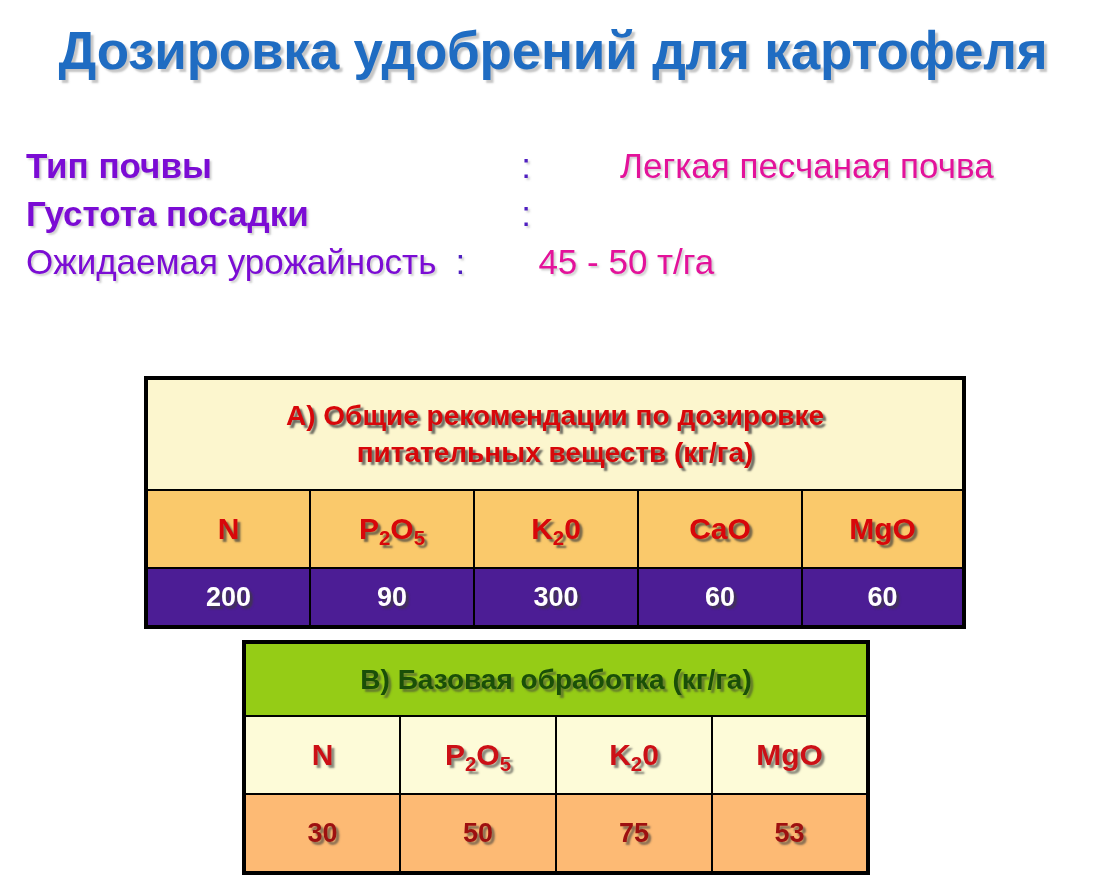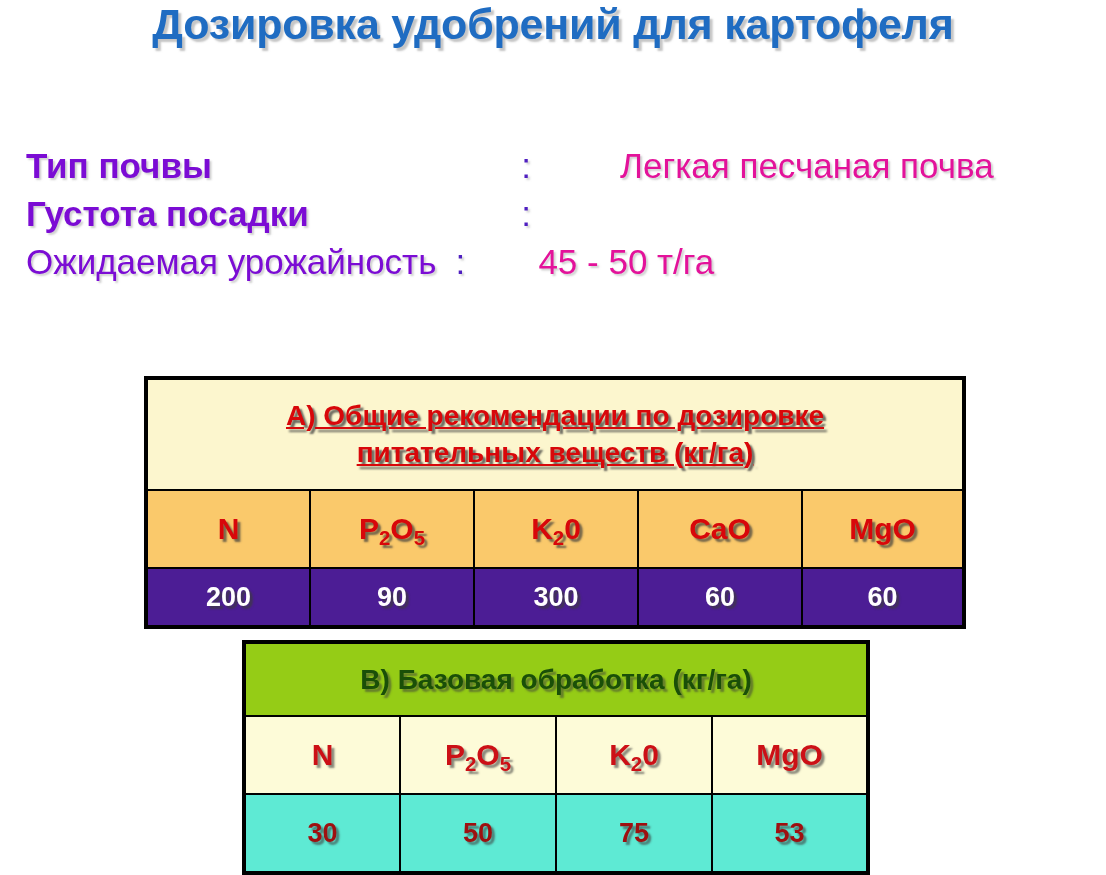--- a/index.html
+++ b/index.html
@@ -12,24 +12,24 @@
     height: 875px;
     overflow: hidden;
     font-family: "Liberation Sans", sans-serif;
     position: relative;
   }
 
   
   #slide-title {
     position: absolute;
     left: 0;
-    top: 0;
+    top: 20px;
     width: 1106px;
     text-align: center;
-    font-size: 43px;
+    font-size: 53px;
     font-weight: bold;
     color: #1f6cc2;
     letter-spacing: -0.2px;
     text-shadow: 3px 3px 2px rgba(150,150,150,0.55);
     white-space: nowrap;
   }
 
   
   #info-block {
     position: absolute;
@@ -93,21 +93,20 @@
     width: 818px;
   }
   #table-a .tbl-title {
     background: #fcf6ce;
     color: #d8070a;
     font-size: 28px;
     line-height: 1.30;
     height: 109px;
     text-shadow: 3px 3px 2px rgba(60,60,60,0.75);
     padding: 0 10px;
-    text-decoration: underline;
   }
   #table-a .hdr-cell {
     background: #fac96b;
     color: #d8070a;
     font-size: 30px;
     height: 76px;
     text-shadow: 3px 3px 2px rgba(60,60,60,0.7);
   }
   #table-a .val-cell {
     background: #4c1d95;
@@ -131,21 +130,21 @@
     text-shadow: 3px 3px 2px rgba(60,60,60,0.55);
   }
   #table-b .hdr-cell {
     background: #fdfbd8;
     color: #cc1016;
     font-size: 30px;
     height: 76px;
     text-shadow: 3px 3px 2px rgba(60,60,60,0.6);
   }
   #table-b .val-cell {
-    background: #5eead4;
+    background: #fdba74;
     color: #9e1010;
     font-size: 27px;
     height: 76px;
     text-shadow: 3px 3px 2px rgba(60,60,60,0.6);
   }
 
   sub { font-size: 0.68em; vertical-align: baseline; position: relative; top: 0.28em; }
 </style>
 </head>
 <body>

